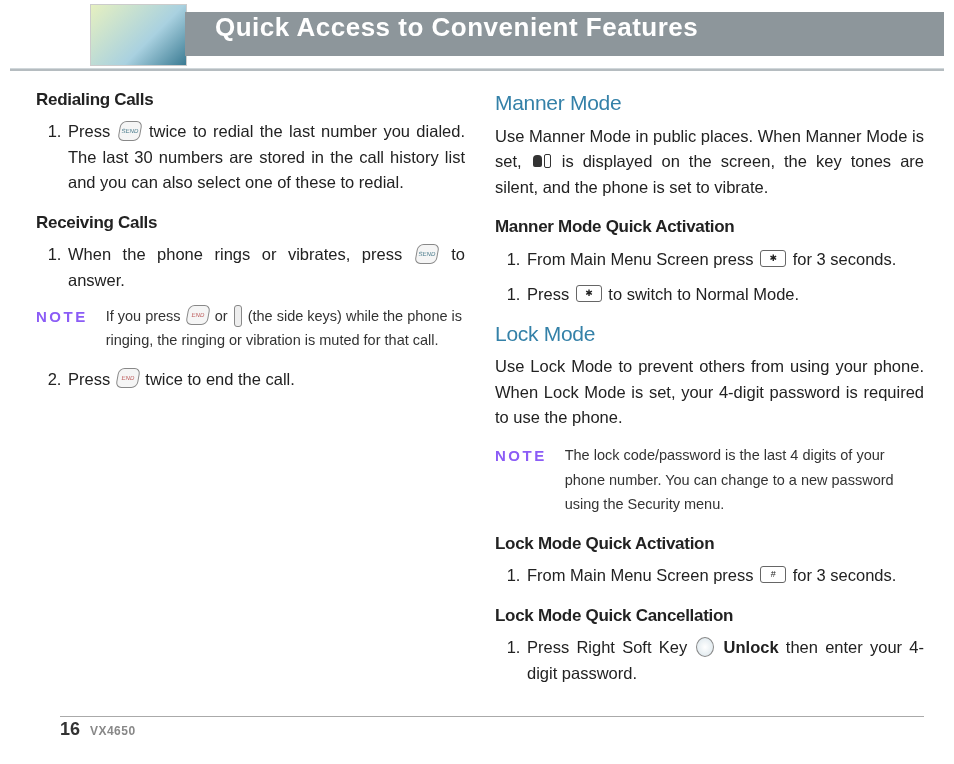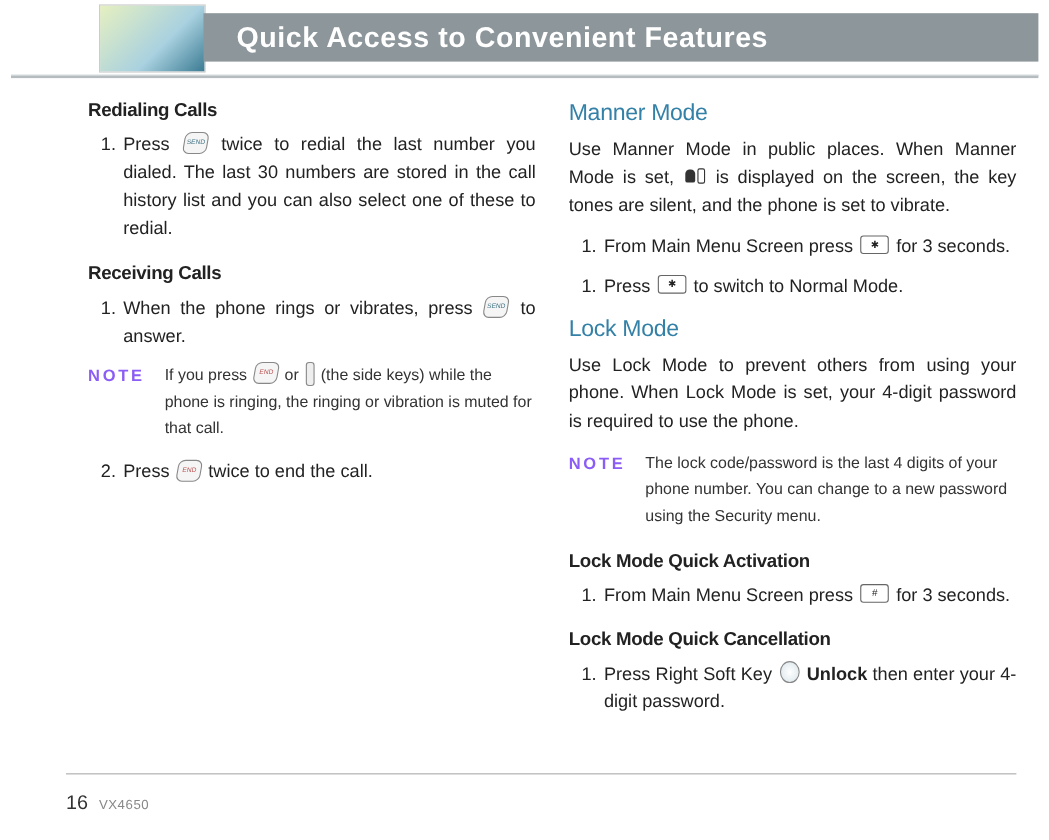--- a/index.html
+++ b/index.html
@@ -18,21 +18,20 @@
     margin: 8px 10px 0 0;
   }
   .header-bar {
     position: absolute;
     left: 185px;
     right: 0;
     top: 4px;
     height: 44px;
     background: #8d969b;
     display: flex;
-    align-items: center;
     padding-left: 30px;
   }
   .header-title {
     color: #fff;
     font-size: 26px;
     font-weight: 600;
     letter-spacing: 0.5px;
   }
   .header-image {
     position: absolute;
@@ -45,21 +44,21 @@
   }
   .separator {
     margin: 4px 10px 0 10px;
     height: 2px;
     background: #b5bcc0;
     border-top: 1px solid #d0d7da;
   }
   .content {
     display: flex;
     column-gap: 30px;
-    padding: 16px 30px 0 80px;
+    padding: 16px 30px 0 36px;
     font-size: 16.5px;
     line-height: 1.55;
   }
   .col {
     width: 430px;
   }
   .subheading {
     font-weight: 700;
     font-size: 17px;
     margin-top: 14px;
@@ -200,22 +199,23 @@
     margin: 0 2px;
     position: relative;
     top: -2px;
   }
   .footer {
     position: absolute;
     left: 60px;
     bottom: 24px;
     right: 30px;
     border-top: 1px solid #aaa;
-    padding-top: 15px;
+    padding-top: 2px;
     font-size: 14px;
+    font-weight: bold;
   }
   .footer .pagenum {
     font-size: 18px;
     color: #333;
   }
   .footer .model {
     font-size: 12px;
     color: #888;
     margin-left: 6px;
     letter-spacing: 0.5px;
@@ -274,20 +274,21 @@
   </div>
 
   <div class="col">
     <div class="section-title first">Manner Mode</div>
     <p class="body">
       <span>Use Manner Mode in public places. When Manner Mode is set, </span>
       <span class="manner-icon"></span>
       <span> is displayed on the screen, the key tones are silent, and the phone is set to vibrate.</span>
     </p>
 
+    <div class="subheading">Manner Mode Quick Activation</div>
     <ol>
       <li>
         <span>From Main Menu Screen press </span>
         <span class="key-flat">✱ </span>
         <span> for 3 seconds.</span>
       </li>
     </ol>
 
     <ol>
       <li>

